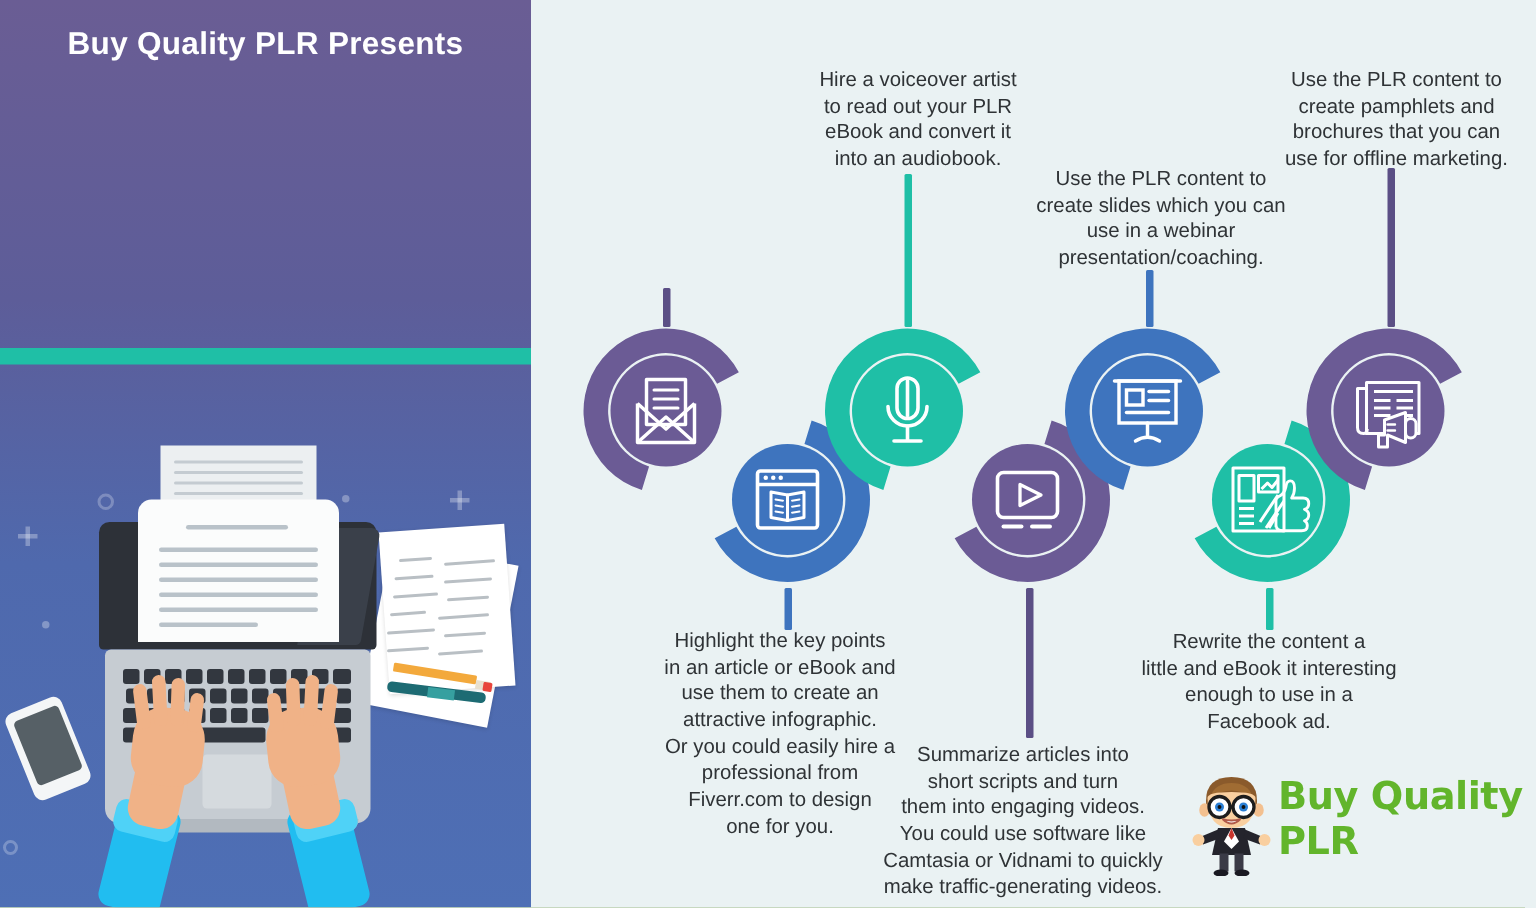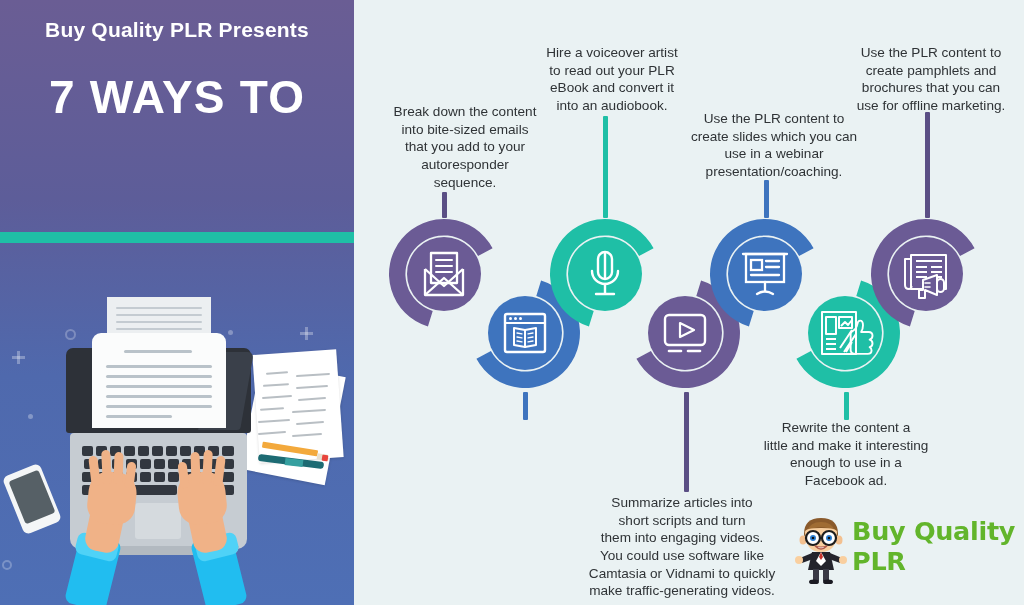--- a/index.html
+++ b/index.html
@@ -108,21 +108,20 @@
 </style>
 </head>
 <body>
 
 <div id="infographic">
 
   <div id="left-panel">
 
     <div id="title-block">
       <div class="kicker">Buy Quality PLR Presents</div>
-      <div class="big-title">7 WAYS TO</div>
     </div>
 
     <div id="divider-bar"></div>
 
     <div class="deco deco-ring" style="left:65px;top:329px;width:7px;height:7px;"></div>
     <div class="deco deco-dot" style="left:28px;top:414px;width:5px;height:5px;"></div>
     <div class="deco deco-dot" style="left:228px;top:330px;width:5px;height:5px;"></div>
     <div class="deco deco-ring" style="left:2px;top:560px;width:6px;height:6px;"></div>
     <div class="deco deco-plus" style="left:12px;top:351px;width:13px;height:13px;"></div>
     <div class="deco deco-plus" style="left:300px;top:327px;width:13px;height:13px;"></div>
@@ -233,41 +232,44 @@
       <div class="hand" style="left:178px;top:222px;width:48px;height:52px;transform:rotate(-6deg);"></div>
       <div class="finger" style="left:179px;top:212px;width:9px;height:26px;transform:rotate(-7deg);"></div>
       <div class="finger" style="left:191px;top:202px;width:9px;height:32px;transform:rotate(-2deg);"></div>
       <div class="finger" style="left:203px;top:200px;width:9px;height:34px;transform:rotate(3deg);"></div>
       <div class="finger" style="left:215px;top:206px;width:9px;height:30px;transform:rotate(7deg);"></div>
     </div>
   </div>
 
   <div id="right-panel">
 
-    <div class="caption" style="left:16px;top:103px;width:190px;">Break down the content
-into bite-sized emails
-that you add to your
-autoresponder
-sequence.</div>
+    <div class="caption" style="left:62px;top:418px;width:208px;">Highlight the key points
+in an article or eBook and
+use them to create an
+attractive infographic.
+Or you could easily hire a
+professional from
+Fiverr.com to design
+one for you.</div>
     <div class="caption" style="left:168px;top:44px;width:180px;">Hire a voiceover artist
 to read out your PLR
 eBook and convert it
 into an audiobook.</div>
     <div class="caption" style="left:215px;top:494px;width:226px;">Summarize articles into
 short scripts and turn
 them into engaging videos.
 You could use software like
 Camtasia or Vidnami to quickly
 make traffic-generating videos.</div>
     <div class="caption" style="left:320px;top:110px;width:200px;">Use the PLR content to
 create slides which you can
 use in a webinar
 presentation/coaching.</div>
     <div class="caption" style="left:388px;top:419px;width:208px;">Rewrite the content a
-little and make it interesting
+little and eBook it interesting
 enough to use in a
 Facebook ad.</div>
     <div class="caption" style="left:484px;top:44px;width:186px;">Use the PLR content to
 create pamphlets and
 brochures that you can
 use for offline marketing.</div>
 
     <div class="stem" style="left:88px;top:192px;height:26px;background:#5b4f85;"></div>
     <div class="stem" style="left:169px;top:392px;height:28px;background:#3e74be;"></div>
     <div class="stem" style="left:249px;top:116px;height:102px;background:#1fbfa6;"></div>

